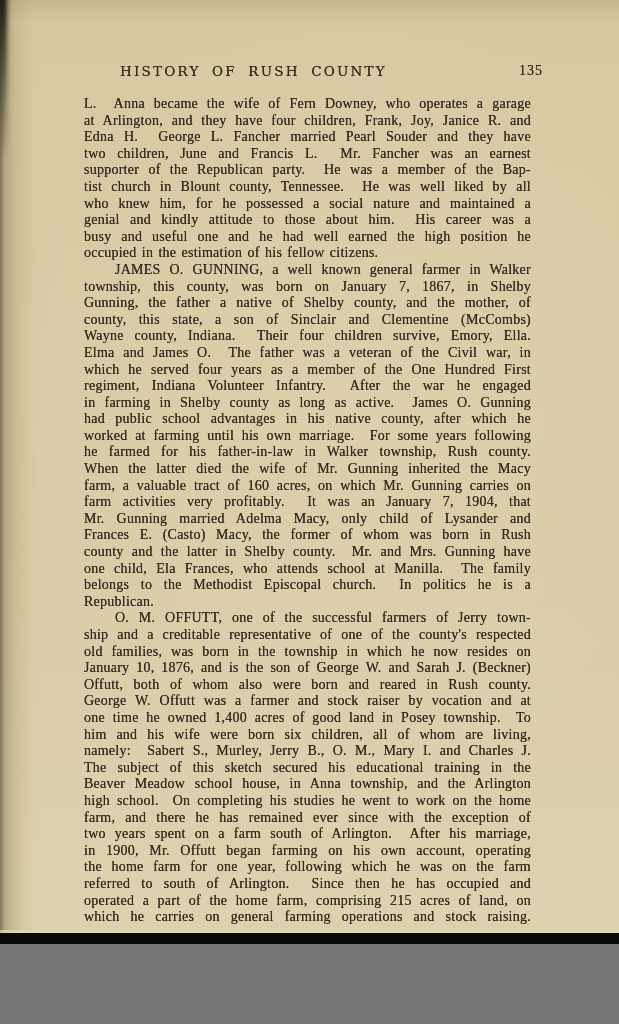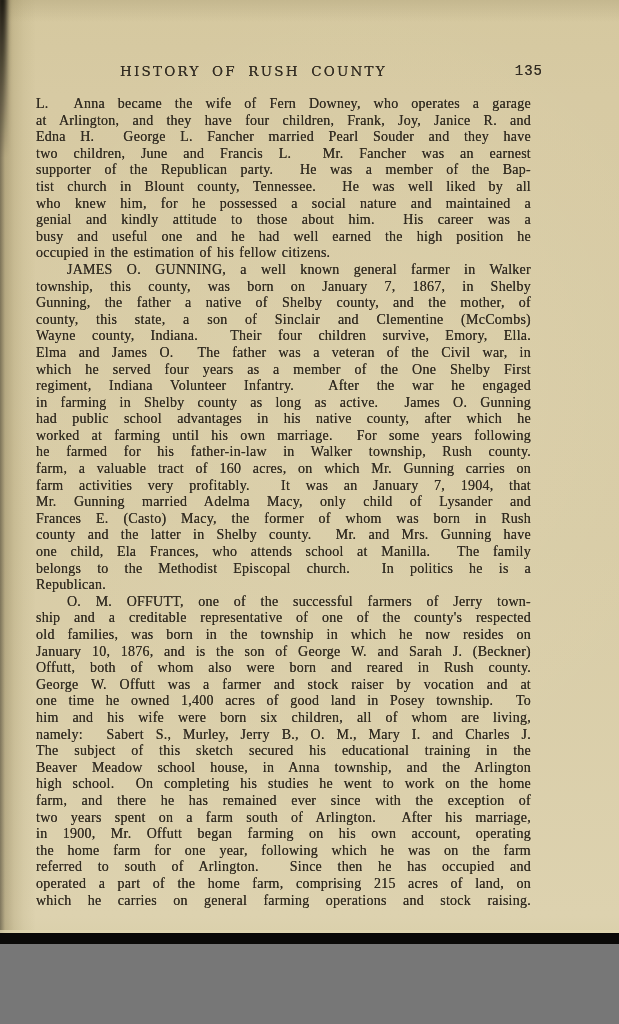--- a/index.html
+++ b/index.html
@@ -58,21 +58,21 @@
     text-align:center;
     font-family:"DejaVu Serif", serif;
     font-size:13.5px;line-height:20px;
     letter-spacing:2.2px;word-spacing:5px;
     color:var(--ink);
     text-shadow:0 0 0.5px rgba(50,44,34,0.85);
     white-space:nowrap;
   }
   .head-page-number{
     position:absolute;right:2px;top:0;
-    font-family:Liberation Mono, monospace;
+    font-family:Liberation Serif, serif;
     font-size:14px;line-height:20px;
     letter-spacing:1px;
     color:var(--ink);
     text-shadow:0 0 0.5px rgba(50,44,34,0.85);
   }
   
   .text-block{
     position:absolute;left:36px;top:96px;width:495px;
     color:var(--ink);
   }
@@ -80,20 +80,21 @@
     font-size:14px;
     line-height:16.6px;
     height:16.6px;
     text-align:justify;
     text-align-last:justify;
     letter-spacing:0.25px;
     word-spacing:1.5px;
     white-space:normal;
     overflow:visible;
     text-shadow:0 0 0.55px rgba(50,44,34,0.9);
+    margin-left:48px;
   }
   .line.indent{text-indent:31px;}
   .line.par-end{text-align-last:left;}
 </style>
 </head>
 <body>
 
 <div class="page">
   <div class="gutter"></div>
   <div class="gutter-dark-top"></div>
@@ -113,26 +114,27 @@
       <div class="line">who knew him, for he possessed a social nature and maintained a</div>
       <div class="line">genial and kindly attitude to those about him.&nbsp; His career was a</div>
       <div class="line">busy and useful one and he had well earned the high position he</div>
       <div class="line par-end">occupied in the estimation of his fellow citizens.</div>
       <div class="line indent">JAMES O. GUNNING, a well known general farmer in Walker</div>
       <div class="line">township, this county, was born on January 7, 1867, in Shelby</div>
       <div class="line">Gunning, the father a native of Shelby county, and the mother, of</div>
       <div class="line">county, this state, a son of Sinclair and Clementine (McCombs)</div>
       <div class="line">Wayne county, Indiana.&nbsp; Their four children survive, Emory, Ella.</div>
       <div class="line">Elma and James O.&nbsp; The father was a veteran of the Civil war, in</div>
-      <div class="line">which he served four years as a member of the One Shelby First</div>
+      <div class="line">which he served four years as a member of the One Hundred First</div>
       <div class="line">regiment, Indiana Volunteer Infantry.&nbsp; After the war he engaged</div>
       <div class="line">in farming in Shelby county as long as active.&nbsp; James O. Gunning</div>
       <div class="line">had public school advantages in his native county, after which he</div>
       <div class="line">worked at farming until his own marriage.&nbsp; For some years following</div>
       <div class="line">he farmed for his father-in-law in Walker township, Rush county.</div>
+      <div class="line">When the latter died the wife of Mr. Gunning inherited the Macy</div>
       <div class="line">farm, a valuable tract of 160 acres, on which Mr. Gunning carries on</div>
       <div class="line">farm activities very profitably.&nbsp; It was an January 7, 1904, that</div>
       <div class="line">Mr. Gunning married Adelma Macy, only child of Lysander and</div>
       <div class="line">Frances E. (Casto) Macy, the former of whom was born in Rush</div>
       <div class="line">county and the latter in Shelby county.&nbsp; Mr. and Mrs. Gunning have</div>
       <div class="line">one child, Ela Frances, who attends school at Manilla.&nbsp; The family</div>
       <div class="line">belongs to the Methodist Episcopal church.&nbsp; In politics he is a</div>
       <div class="line par-end">Republican.</div>
       <div class="line indent">O. M. OFFUTT, one of the successful farmers of Jerry town-</div>
       <div class="line">ship and a creditable representative of one of the county's respected</div>

